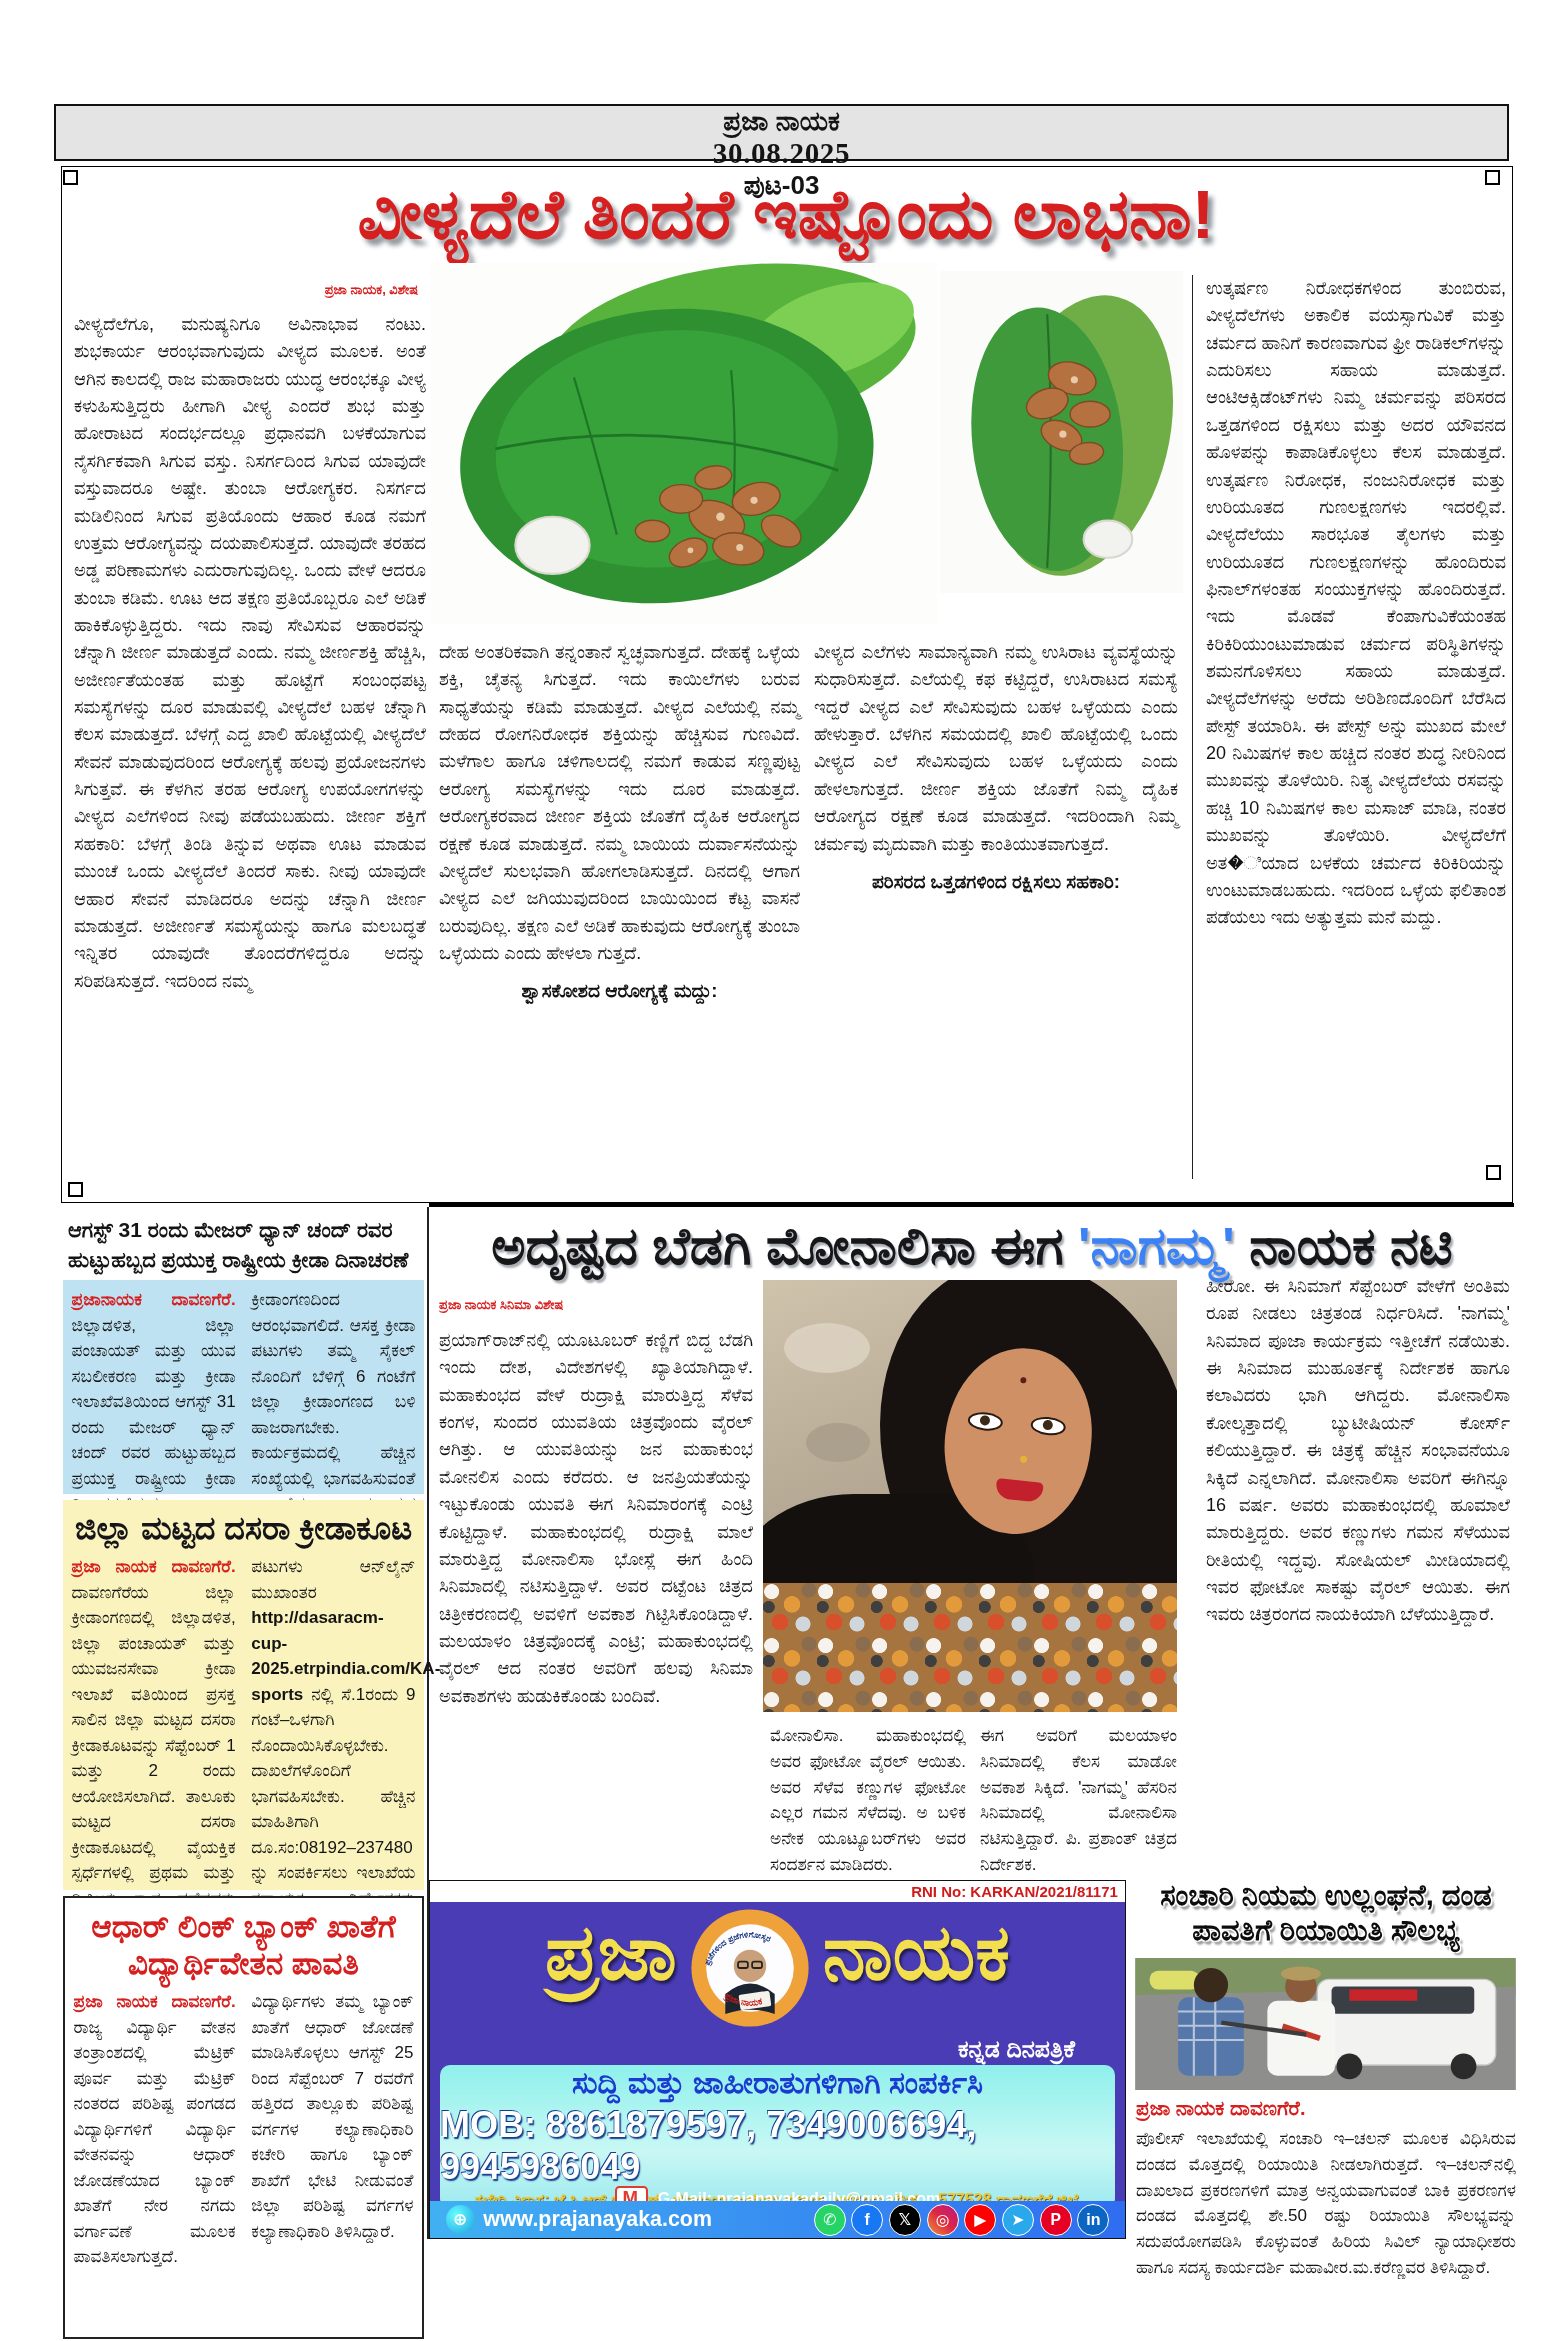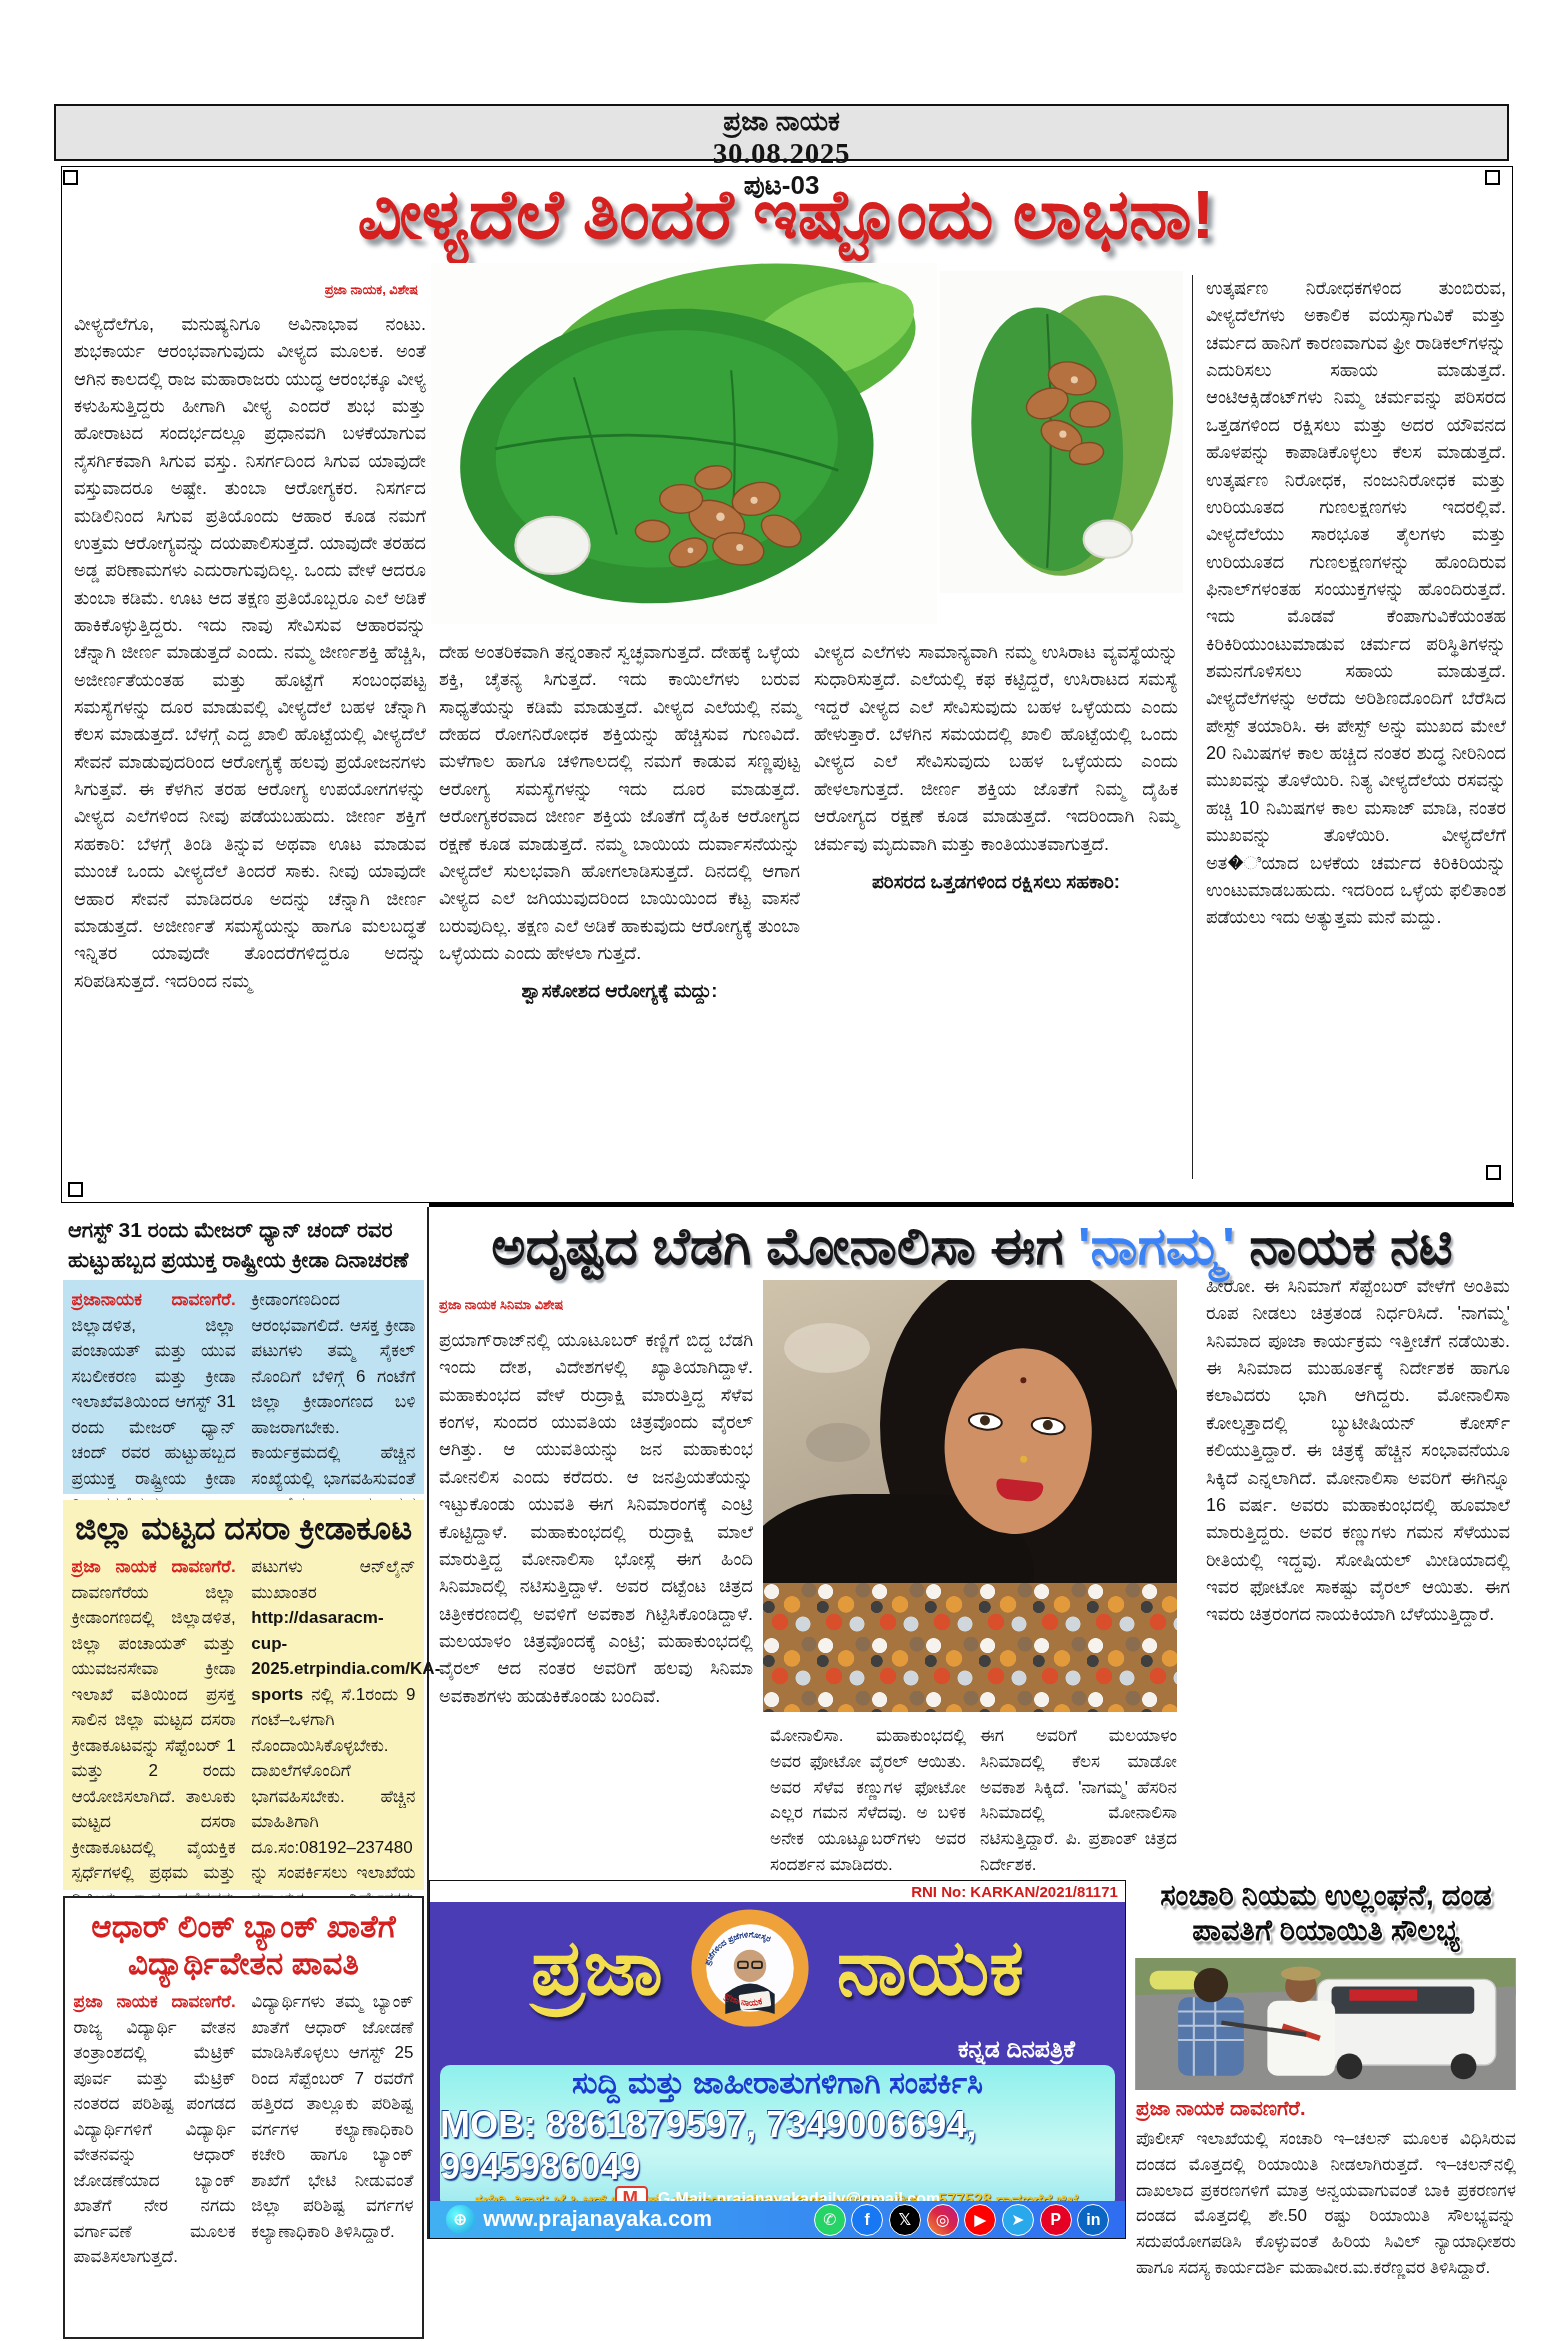--- a/index.html
+++ b/index.html
@@ -57,21 +57,21 @@
           color:#17171a;text-shadow:2.1px 2.9px 2.1px #a9adb3;}
   .a2head .nm{color:#3b82f6;}
   
   .trhead{left:1135px;top:1878px;width:382px;text-align:center;font-weight:bold;font-size:29px;line-height:1.2;color:#0d0d0d;
           text-shadow:1.4px 1.4px 0 #fff,-1.4px -1.4px 0 #fff,1.4px -1.4px 0 #fff,-1.4px 1.4px 0 #fff,2.9px 3.6px 2.1px #999;}
   
   .adbox{left:429px;top:1880px;width:697px;height:359px;border:1.4px solid #111;box-sizing:border-box;background:#fff;}
   .rni{height:21.4px;display:flex;align-items:center;justify-content:flex-end;padding-right:7.1px;
        color:#d11a1a;font-weight:bold;font-size:15px;}
   .adpurple{position:relative;height:336px;background:#4a3cb5;overflow:hidden;}
-  .adtitle{display:flex;align-items:center;justify-content:center;padding-top:5.7px;gap:14px;}
+  .adtitle{display:flex;justify-content:center;padding-top:5.7px;}
   .adtitle .big{font-size:77px;font-weight:bold;color:#f3de4d;text-shadow:2.1px 2.9px 2.9px rgba(0,0,0,.55);}
   .logo{width:120px;height:120px;margin:0 13px;flex:0 0 auto;}
   .tagline{position:absolute;right:50px;top:134px;color:#fff;font-weight:bold;font-size:23.6px;}
   .cyan{position:absolute;left:10px;right:10px;top:163px;height:144px;border-radius:10px;
         background:linear-gradient(180deg,#8ef0ec 0%,#c9f8f4 60%,#9be9ef 100%);
         display:flex;flex-direction:column;align-items:center;justify-content:center;gap:2.9px;}
   .cyan .h{color:#1b3bd0;font-weight:bold;font-size:30px;}
   .cyan .mob{color:#fff;font-weight:bold;font-size:36px;text-shadow:1.4px 2.1px 1.4px #143a8c, -0.7px -0.7px 0 #143a8c;}
   .cyan .addr{color:#b8860b;font-weight:bold;font-size:16px;color:#f0c929;text-shadow:0.7px 0.7px 0.7px #555;}
   .gmailrow{position:absolute;left:0;right:0;top:284px;display:flex;align-items:center;justify-content:center;gap:10px;

